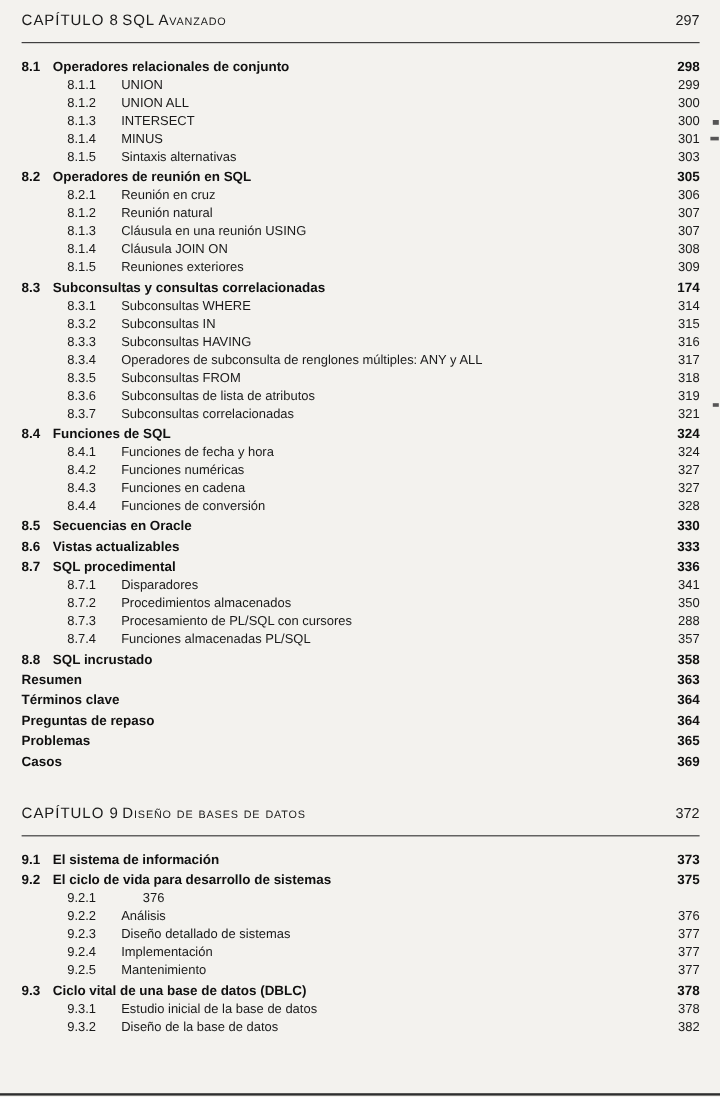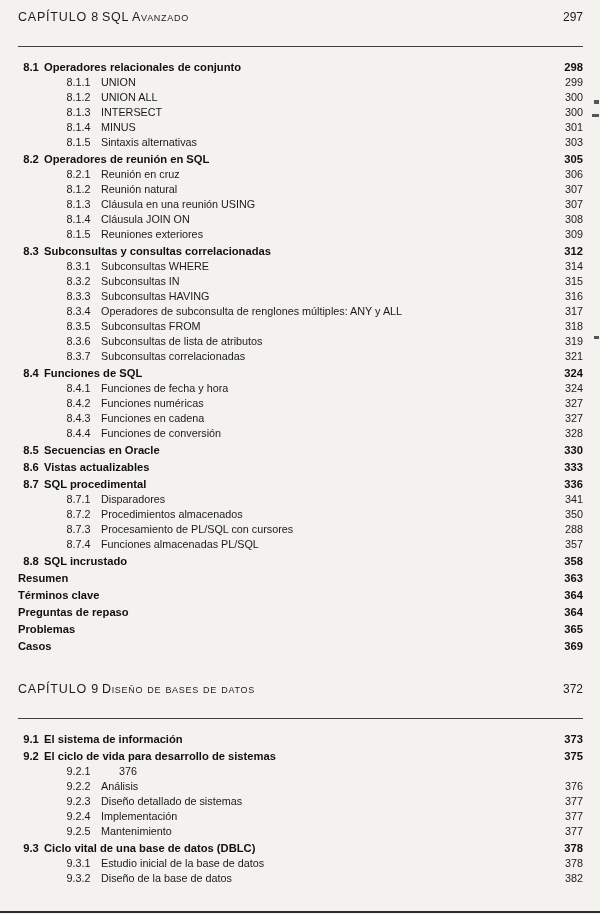--- a/index.html
+++ b/index.html
@@ -15,21 +15,21 @@
   }
   .page {
     position: absolute;
     inset: 0;
     padding: 10px 17px 0 18px;
   }
   .chap-header {
     display: flex;
     align-items: baseline;
     border-bottom: 1.5px solid #3f3f3f;
-    padding-bottom: 22px;
+    padding-bottom: 11px;
   }
   .chap-label {
     font-size: 12.5px;
     letter-spacing: 0.8px;
     color: #1b1b1b;
   }
   .chap-title {
     font-size: 12.5px;
     font-variant: small-caps;
     letter-spacing: 0.7px;
@@ -50,21 +50,21 @@
     color: #1a1a1a;
   }
   .toc-row.section, .toc-row.plain {
     font-weight: bold;
     font-size: 11.2px;
     margin-top: 2px;
     color: #101010;
   }
   .toc > .toc-row:first-child { margin-top: 0; }
   .toc-row.sub { padding-left: 38px; }
-  .num { flex: 0 0 auto; text-align: center; }
+  .num { flex: 0 0 auto; }
   .section .num { width: 26px; }
   .sub .num { width: 45px; }
   .title { flex: 1 1 auto; padding-right: 8px; }
   .pg { flex: 0 0 36px; text-align: right; }
   .chapter-block-2 { margin-top: 28px; }
   .bottom-rule {
     position: absolute;
     left: 0; right: 0; bottom: 1px;
     height: 2px;
     background: #2e2e2e;
@@ -143,21 +143,21 @@
           <span class="pg">308</span>
         </div>
         <div class="toc-row sub">
           <span class="num">8.1.5</span>
           <span class="title">Reuniones exteriores</span>
           <span class="pg">309</span>
         </div>
         <div class="toc-row section">
           <span class="num">8.3</span>
           <span class="title">Subconsultas y consultas correlacionadas</span>
-          <span class="pg">312</span>
+          <span class="pg">174</span>
         </div>
         <div class="toc-row sub">
           <span class="num">8.3.1</span>
           <span class="title">Subconsultas WHERE</span>
           <span class="pg">314</span>
         </div>
         <div class="toc-row sub">
           <span class="num">8.3.2</span>
           <span class="title">Subconsultas IN</span>
           <span class="pg">315</span>

